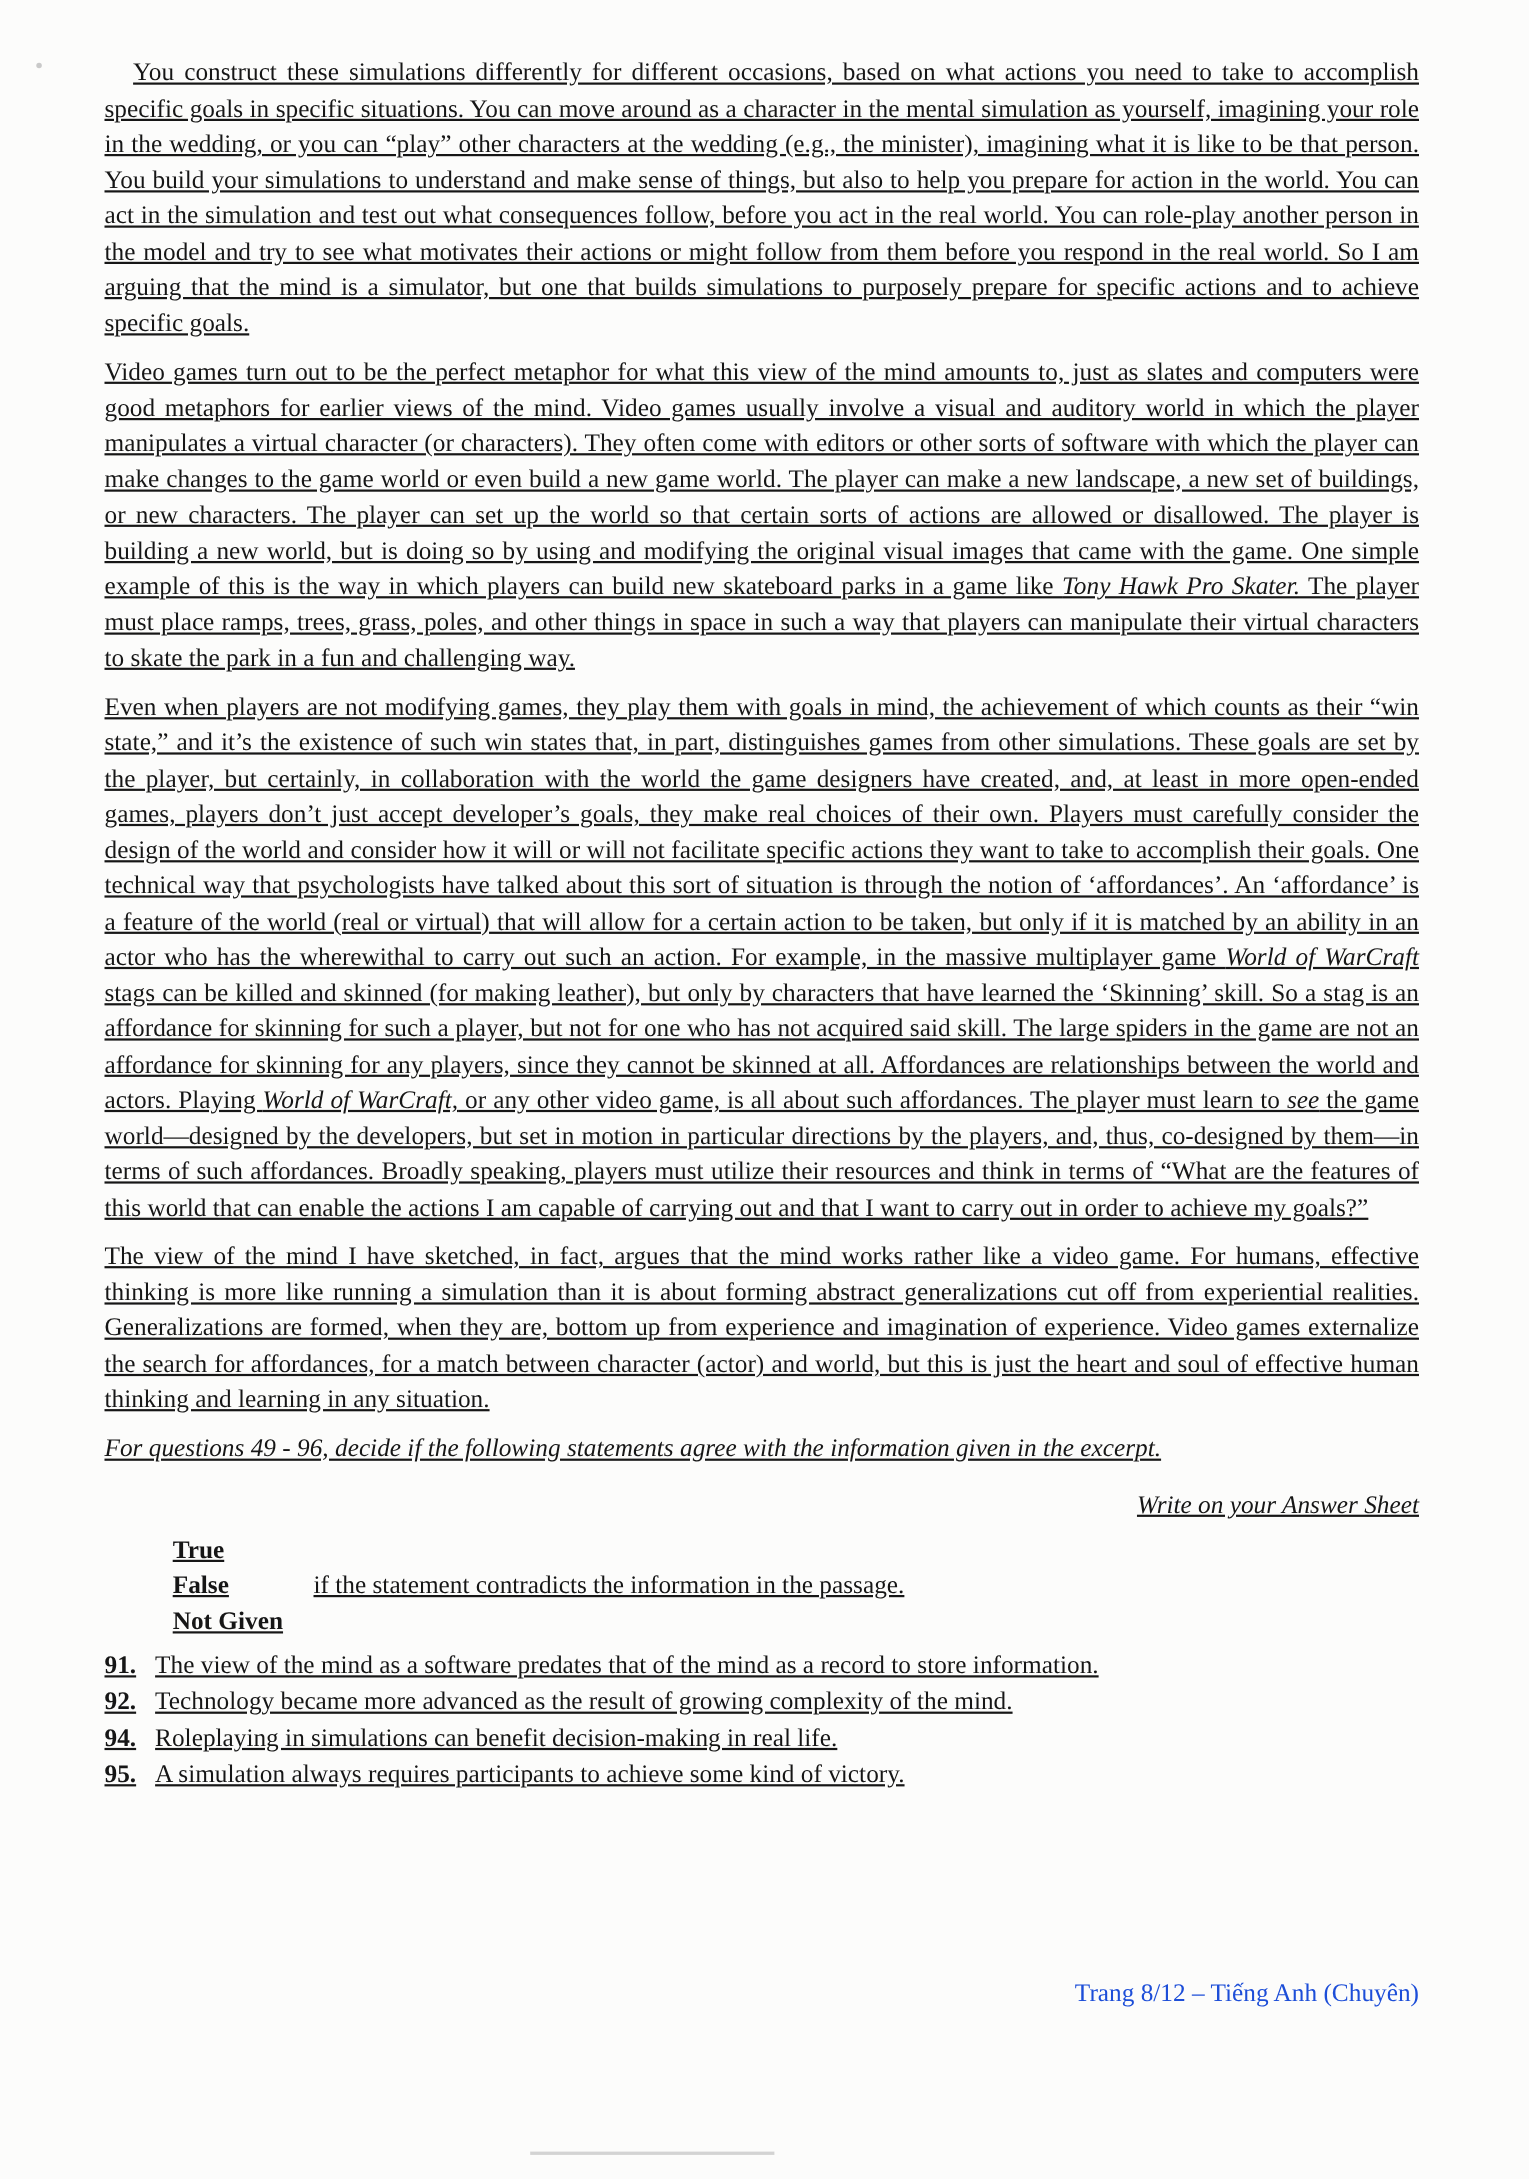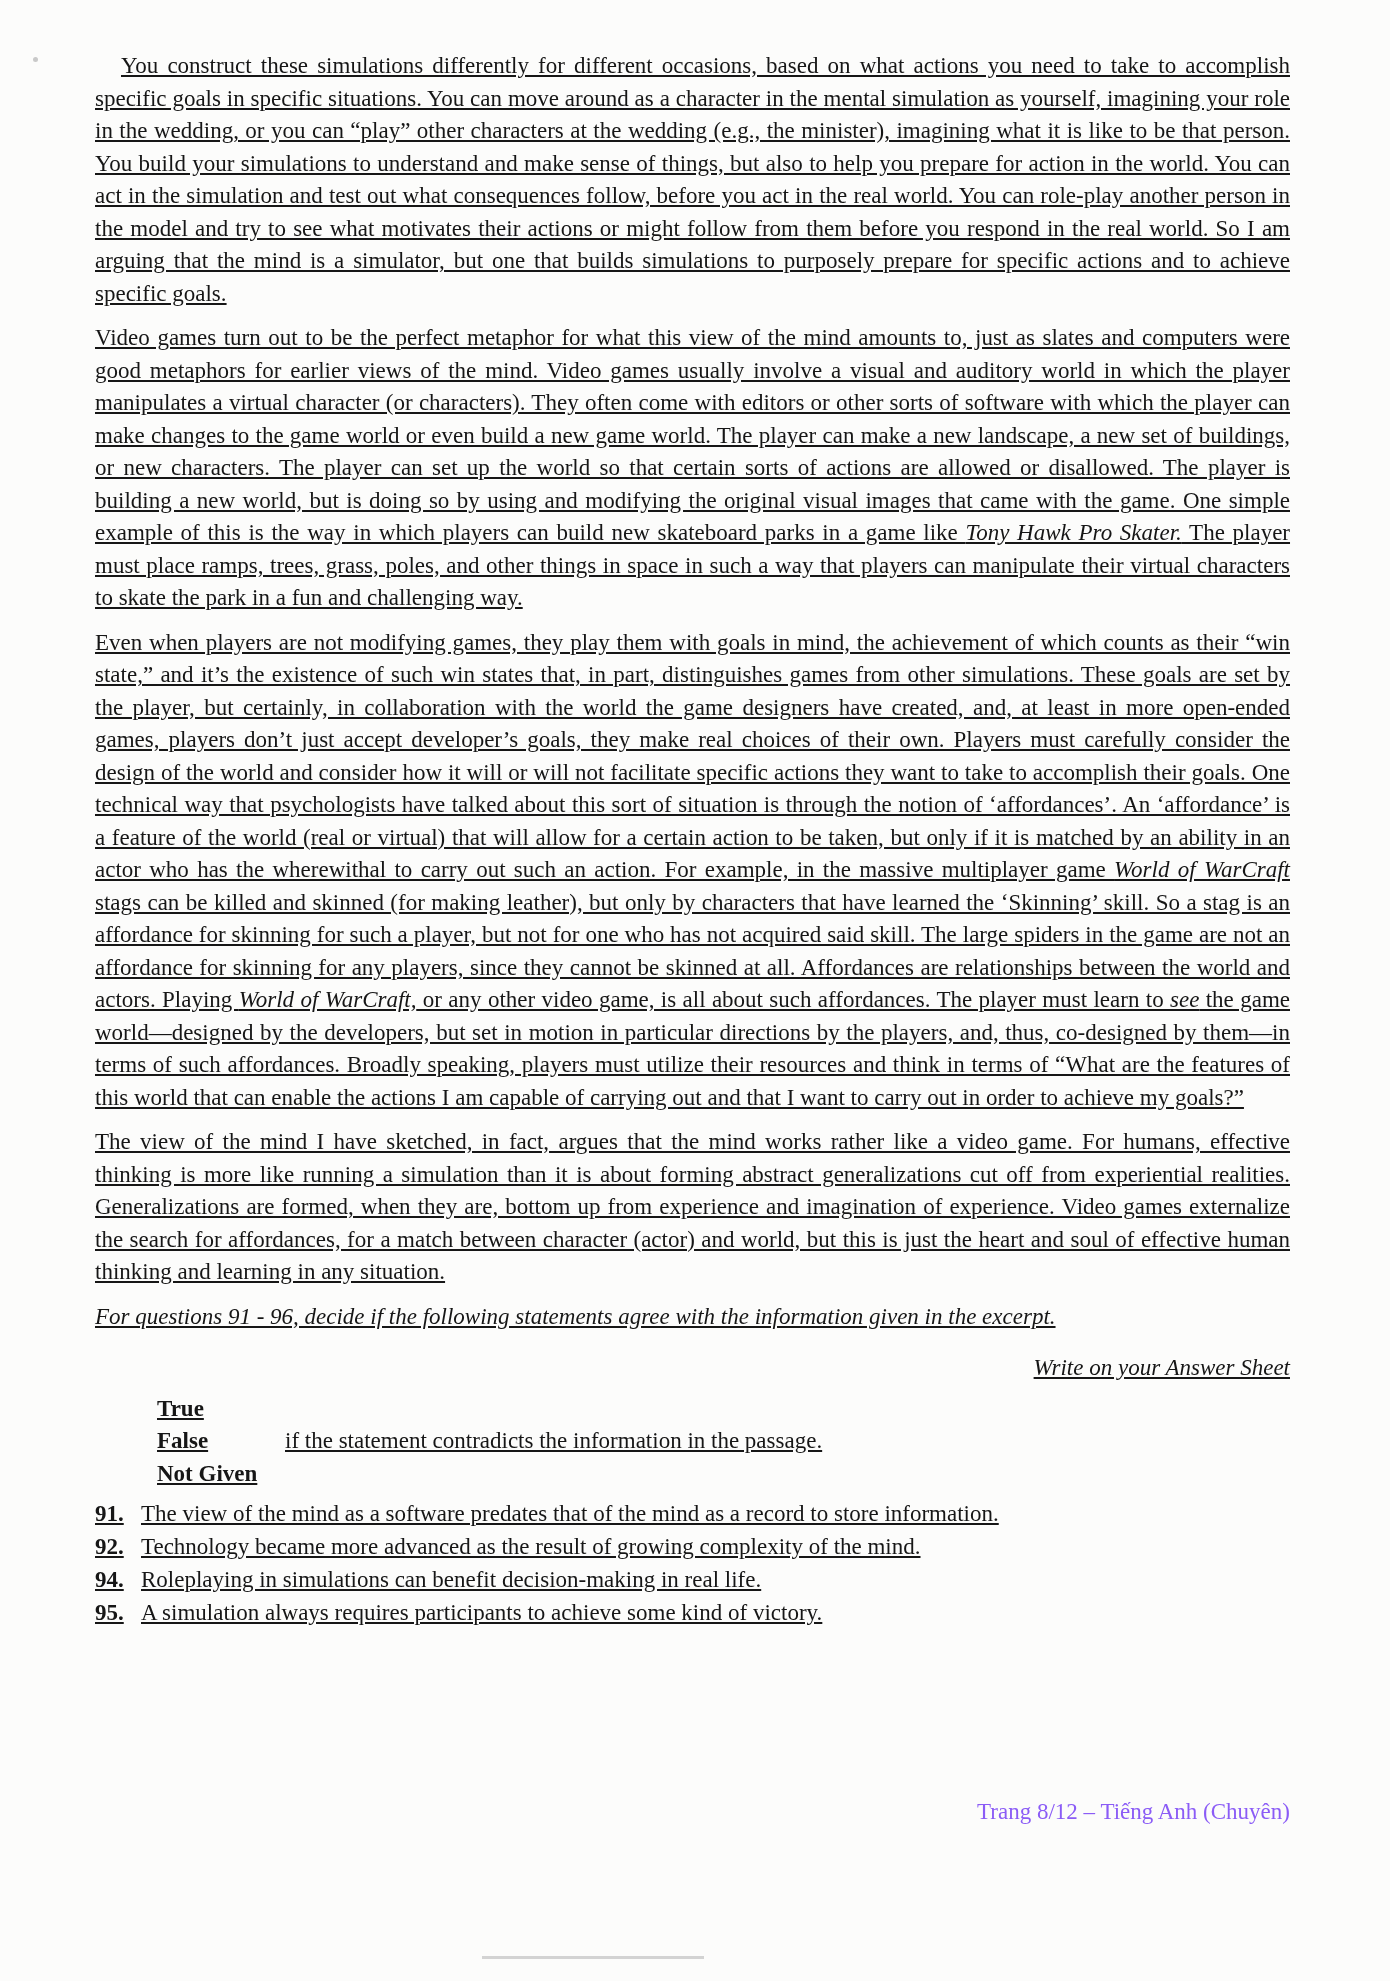--- a/index.html
+++ b/index.html
@@ -25,21 +25,21 @@
   .answer-key { margin:8px 0 6px 0; }
   .key-row { display:flex; padding-left:62px; line-height:32.5px; }
   .key-term { width:128px; font-weight:bold; flex:0 0 auto; }
   .key-def { flex:1; }
   .questions { margin-top:7px; }
   .q-row { display:flex; line-height:33px; }
   .q-num { width:46px; font-weight:bold; flex:0 0 auto; }
   .q-text { flex:1; }
   .footer {
     position:absolute; top:1796px; right:100px;
-    font-size:23px; color:#8b5cf6;
+    font-size:23px; color:#1d4ed8;
   }
   .scan-line {
     position:absolute; left:482px; top:1956px;
     width:222px; height:3px; background:#bdbdbd; opacity:.65;
   }
   .scan-speck {
     position:absolute; left:33px; top:57px;
     width:5px; height:5px; background:#c9c9c9; border-radius:50%;
   }
 </style>
@@ -49,21 +49,21 @@
 <div class="page">
   <span class="scan-speck"></span>
 
   <div id="passage">
       <p class="para"><span>You construct these simulations differently for different occasions, based on what actions you need to take to accomplish specific goals in specific situations. You can move around as a character in the mental simulation as yourself, imagining your role in the wedding, or you can “play” other characters at the wedding (e.g., the minister), imagining what it is like to be that person. You build your simulations to understand and make sense of things, but also to help you prepare for action in the world. You can act in the simulation and test out what consequences follow, before you act in the real world. You can role-play another person in the model and try to see what motivates their actions or might follow from them before you respond in the real world. So I am arguing that the mind is a simulator, but one that builds simulations to purposely prepare for specific actions and to achieve specific goals.</span></p>
       <p class="para"><span>Video games turn out to be the perfect metaphor for what this view of the mind amounts to, just as slates and computers were good metaphors for earlier views of the mind. Video games usually involve a visual and auditory world in which the player manipulates a virtual character (or characters). They often come with editors or other sorts of software with which the player can make changes to the game world or even build a new game world. The player can make a new landscape, a new set of buildings, or new characters. The player can set up the world so that certain sorts of actions are allowed or disallowed. The player is building a new world, but is doing so by using and modifying the original visual images that came with the game. One simple example of this is the way in which players can build new skateboard parks in a game like </span><i>Tony Hawk Pro Skater.</i><span> The player must place ramps, trees, grass, poles, and other things in space in such a way that players can manipulate their virtual characters to skate the park in a fun and challenging way.</span></p>
       <p class="para"><span>Even when players are not modifying games, they play them with goals in mind, the achievement of which counts as their “win state,” and it’s the existence of such win states that, in part, distinguishes games from other simulations. These goals are set by the player, but certainly, in collaboration with the world the game designers have created, and, at least in more open-ended games, players don’t just accept developer’s goals, they make real choices of their own. Players must carefully consider the design of the world and consider how it will or will not facilitate specific actions they want to take to accomplish their goals. One technical way that psychologists have talked about this sort of situation is through the notion of ‘affordances’. An ‘affordance’ is a feature of the world (real or virtual) that will allow for a certain action to be taken, but only if it is matched by an ability in an actor who has the wherewithal to carry out such an action. For example, in the massive multiplayer game </span><i>World of WarCraft</i><span> stags can be killed and skinned (for making leather), but only by characters that have learned the ‘Skinning’ skill. So a stag is an affordance for skinning for such a player, but not for one who has not acquired said skill. The large spiders in the game are not an affordance for skinning for any players, since they cannot be skinned at all. Affordances are relationships between the world and actors. Playing </span><i>World of WarCraft,</i><span> or any other video game, is all about such affordances. The player must learn to </span><i>see</i><span> the game world—designed by the developers, but set in motion in particular directions by the players, and, thus, co-designed by them—in terms of such affordances. Broadly speaking, players must utilize their resources and think in terms of “What are the features of this world that can enable the actions I am capable of carrying out and that I want to carry out in order to achieve my goals?”</span></p>
       <p class="para"><span>The view of the mind I have sketched, in fact, argues that the mind works rather like a video game. For humans, effective thinking is more like running a simulation than it is about forming abstract generalizations cut off from experiential realities. Generalizations are formed, when they are, bottom up from experience and imagination of experience. Video games externalize the search for affordances, for a match between character (actor) and world, but this is just the heart and soul of effective human thinking and learning in any situation.</span></p>
     </div>
 
-  <p class="instr">For questions 91 - 96, decide if the following statements agree with the information given in the excerpt.</p>
+  <p class="instr">For questions 49 - 96, decide if the following statements agree with the information given in the excerpt.</p>
   <p class="instr">Write on your Answer Sheet</p>
 
   <div class="answer-key">
     <div class="key-row">
       <span class="key-term">True</span>
     </div>
     <div class="key-row">
       <span class="key-term">False</span>
       <span class="key-def">if the statement contradicts the information in the passage.</span>
     </div>

